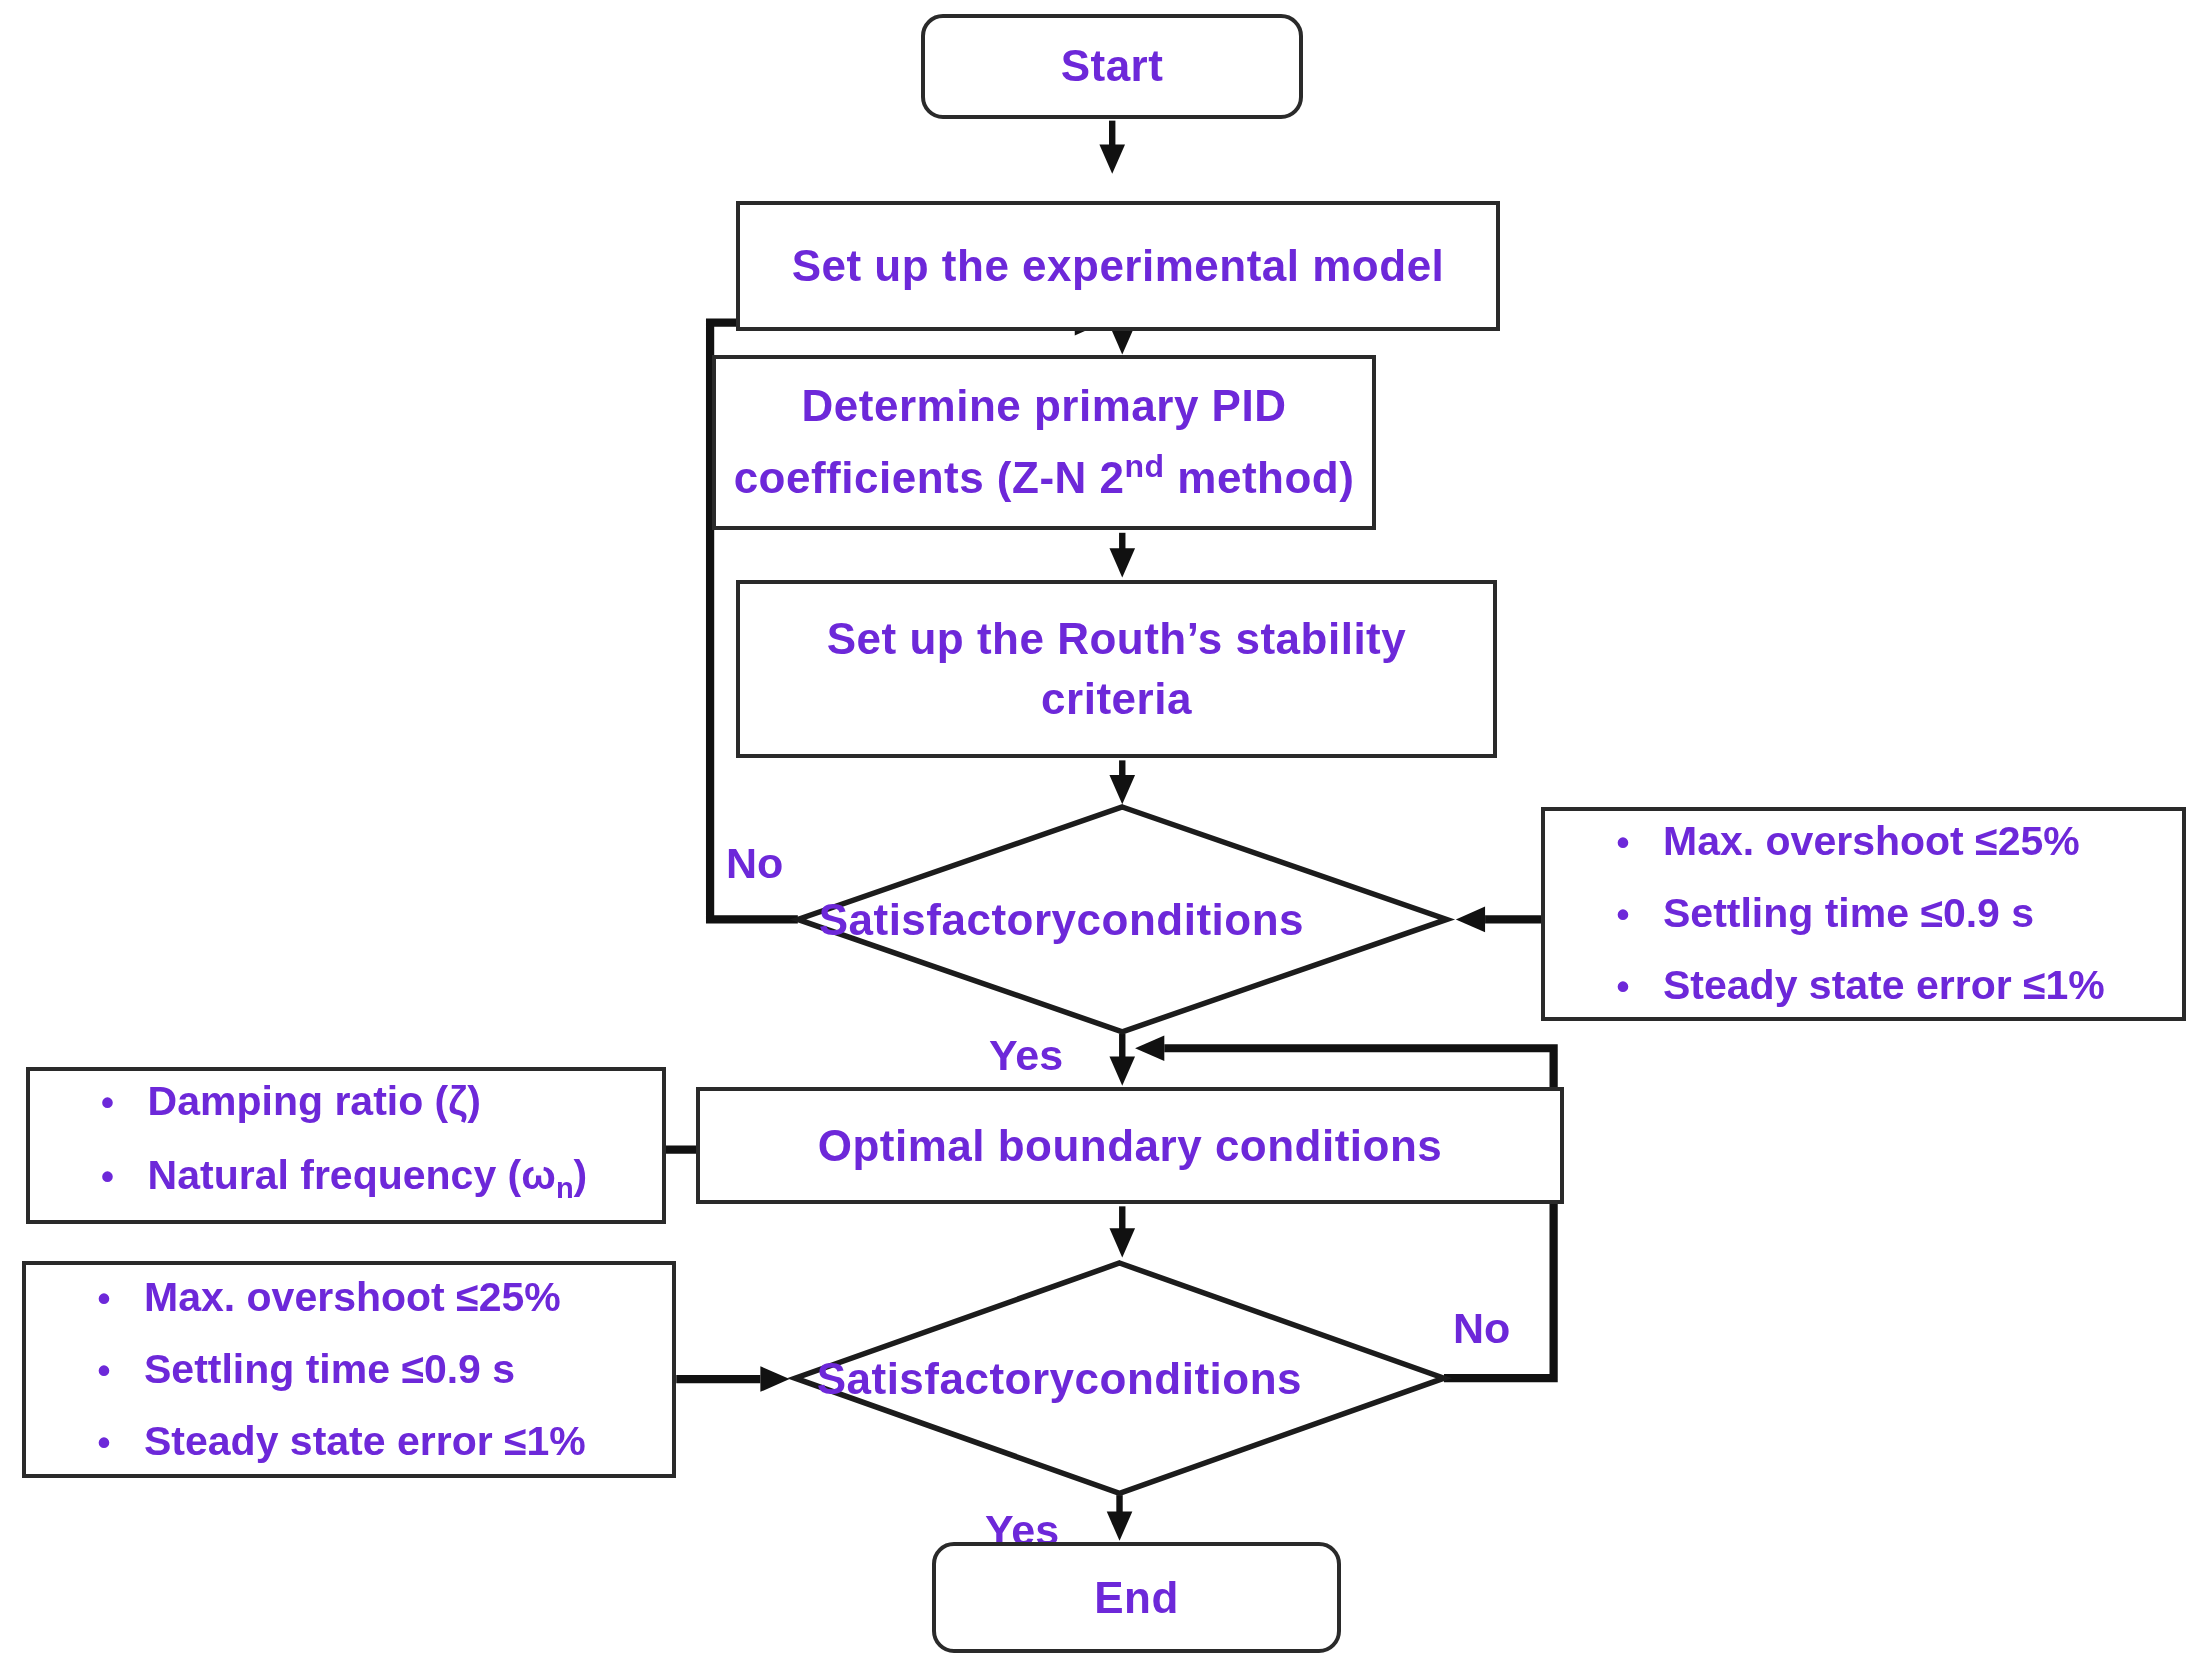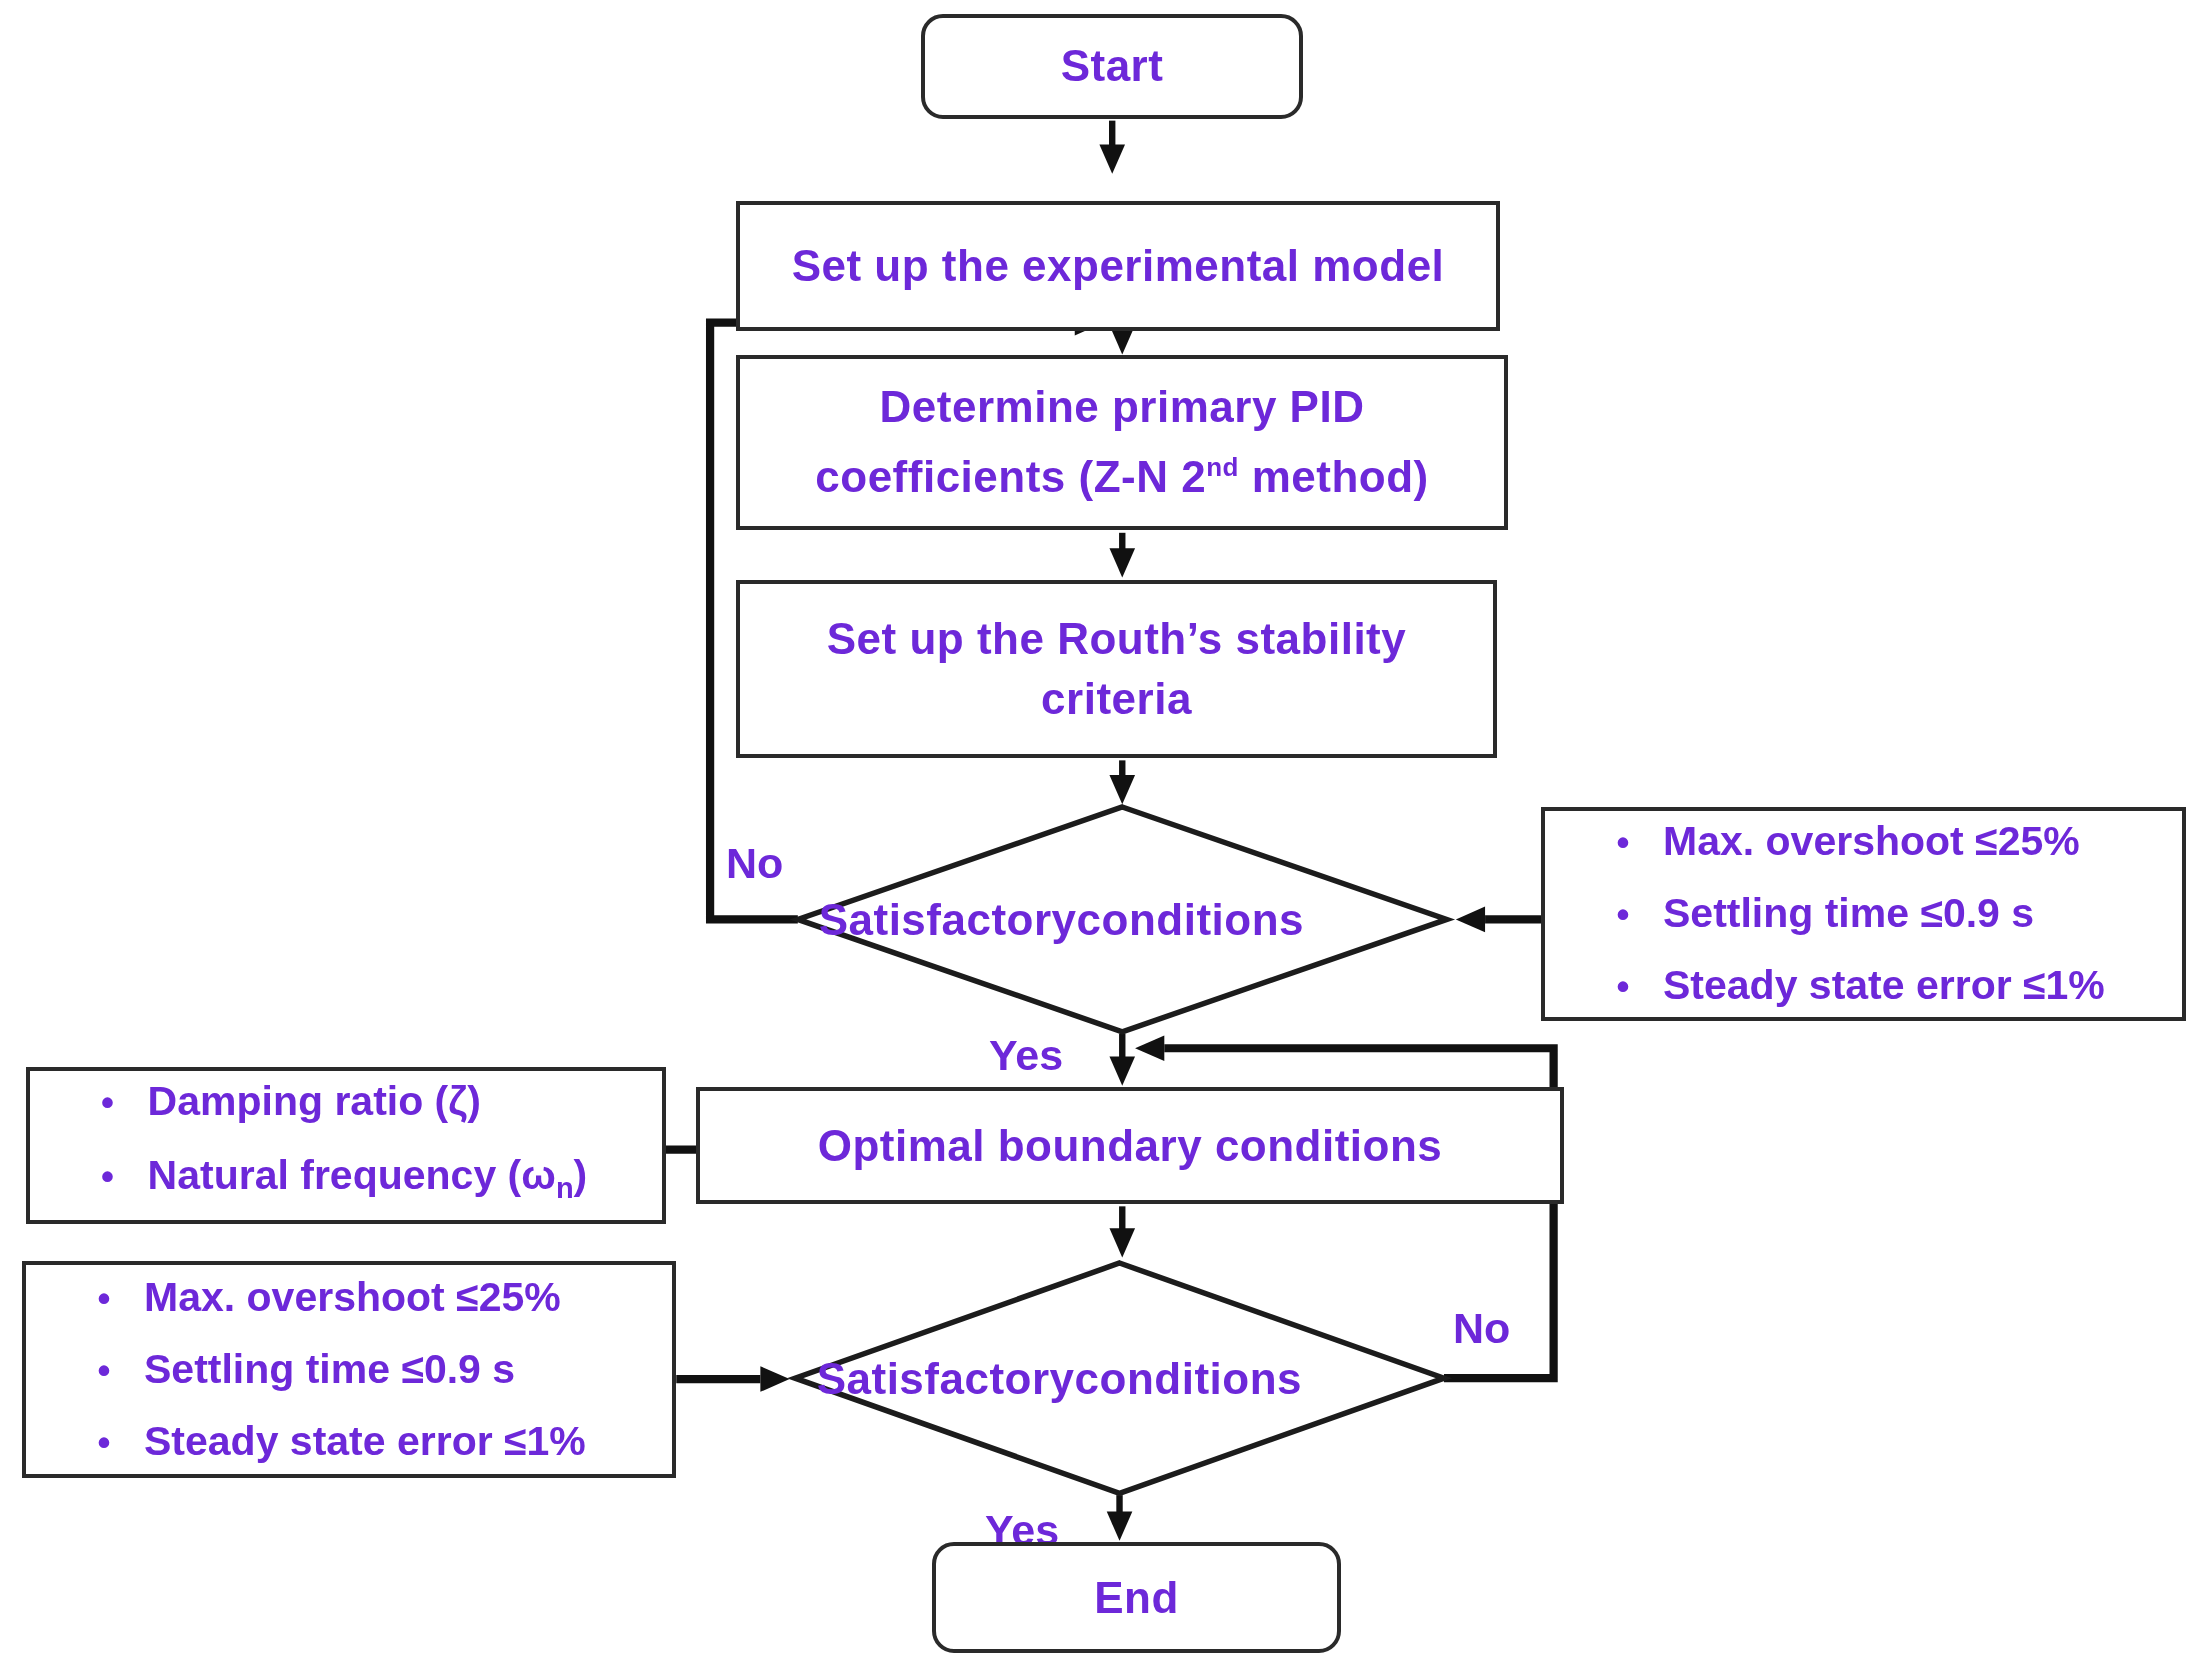--- a/index.html
+++ b/index.html
@@ -42,21 +42,21 @@
   .side-box{
     position:absolute;
     box-sizing:border-box;
     background:#fff;border:4.6px solid #2a2a2a;
     display:flex;flex-direction:column;justify-content:center;
     font-weight:700;font-size:41px;line-height:71px;
     padding-left:38px;
   }
   .bullet-row{display:flex;align-items:baseline;white-space:nowrap;}
   .bullet-dot{width:80px;flex:0 0 80px;text-align:center;font-size:37px;}
-  sup.ord{font-size:26px;vertical-align:16.4px;margin-top:25px;}
+  sup.ord{font-size:32px;vertical-align:16.4px;margin-top:25px;}
   sub.sym{font-size:29px;vertical-align:-9.1px;}
 </style>
 </head>
 <body>
 
 <div id="canvas">
 
   <svg id="connectors" viewBox="0 0 2404 1835" xmlns="http://www.w3.org/2000/svg">
     <g stroke="#111111" stroke-width="7" fill="none">
 
@@ -126,21 +126,21 @@
   </svg>
 
   <div class="node terminal" style="left:921px;top:13.7px;width:382px;height:105px;">
     <span>Start</span>
   </div>
 
   <div class="node" style="left:736px;top:173px;width:764px;height:130px;margin-top:28px;">
     <span>Set up the experimental model</span>
   </div>
 
-  <div class="node" style="left:736px;top:355px;width:772px;height:175px;">
+  <div class="node" style="left:712px;top:355px;width:664px;height:175px;">
     <span>Determine primary PID</span>
     <span><span>coefficients (Z-N 2</span><sup class="ord">nd</sup><span> method)</span></span>
   </div>
 
   <div class="node" style="left:736px;top:580px;width:761px;height:178px;">
     <span>Set up the Routh’s stability</span>
     <span>criteria</span>
   </div>
 
   <div class="diamond-label" style="left:939px;top:857px;width:365px;height:124px;">

